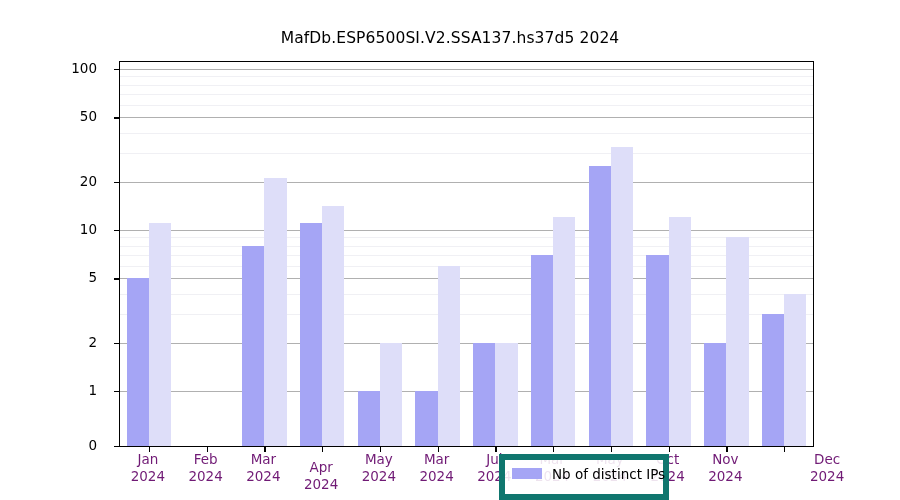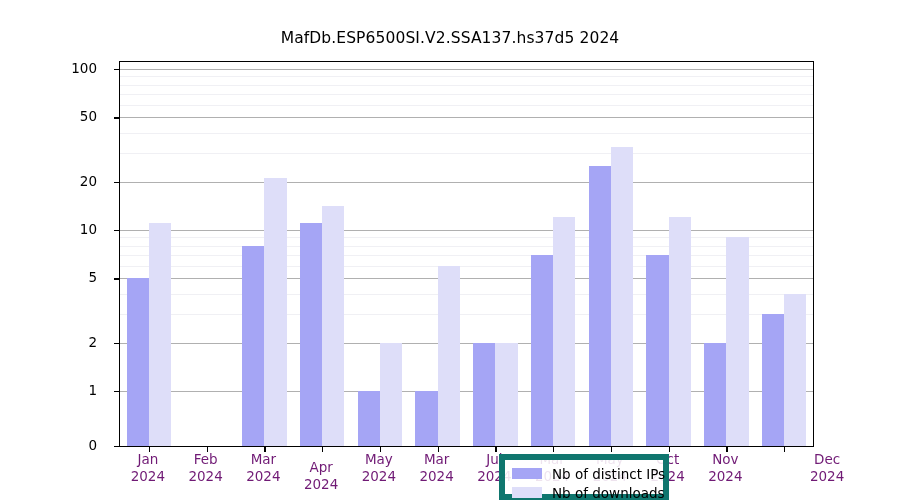--- a/index.html
+++ b/index.html
@@ -233,24 +233,20 @@
         <div class="ytick-mark" style="top: 119.534px;"></div>
         <div class="ytick-mark" style="top: 55.4658px;"></div>
         <div class="ytick-mark" style="top: 7px;"></div>
       </div>
 
     <div id="legend" style="z-index: 5;">
       <div class="legend-row">
         <span class="legend-swatch" style="background:#a5a5f5"></span>
         <span class="legend-label">Nb of distinct IPs</span>
       </div>
-      <div class="legend-row">
-        <span class="legend-swatch" style="background:#dedef9"></span>
-        <span class="legend-label">Nb of downloads</span>
-      </div>
     </div>
   </div>
 
   <div id="xlabels">
       <div class="xtick-label" style="left: 28.875px; top: 0px;">
         <div>Jan</div>
         <div>2024</div>
       </div>
       <div class="xtick-label" style="left: 86.625px; top: 0px; text-align: center;">
         <div>Feb</div>

